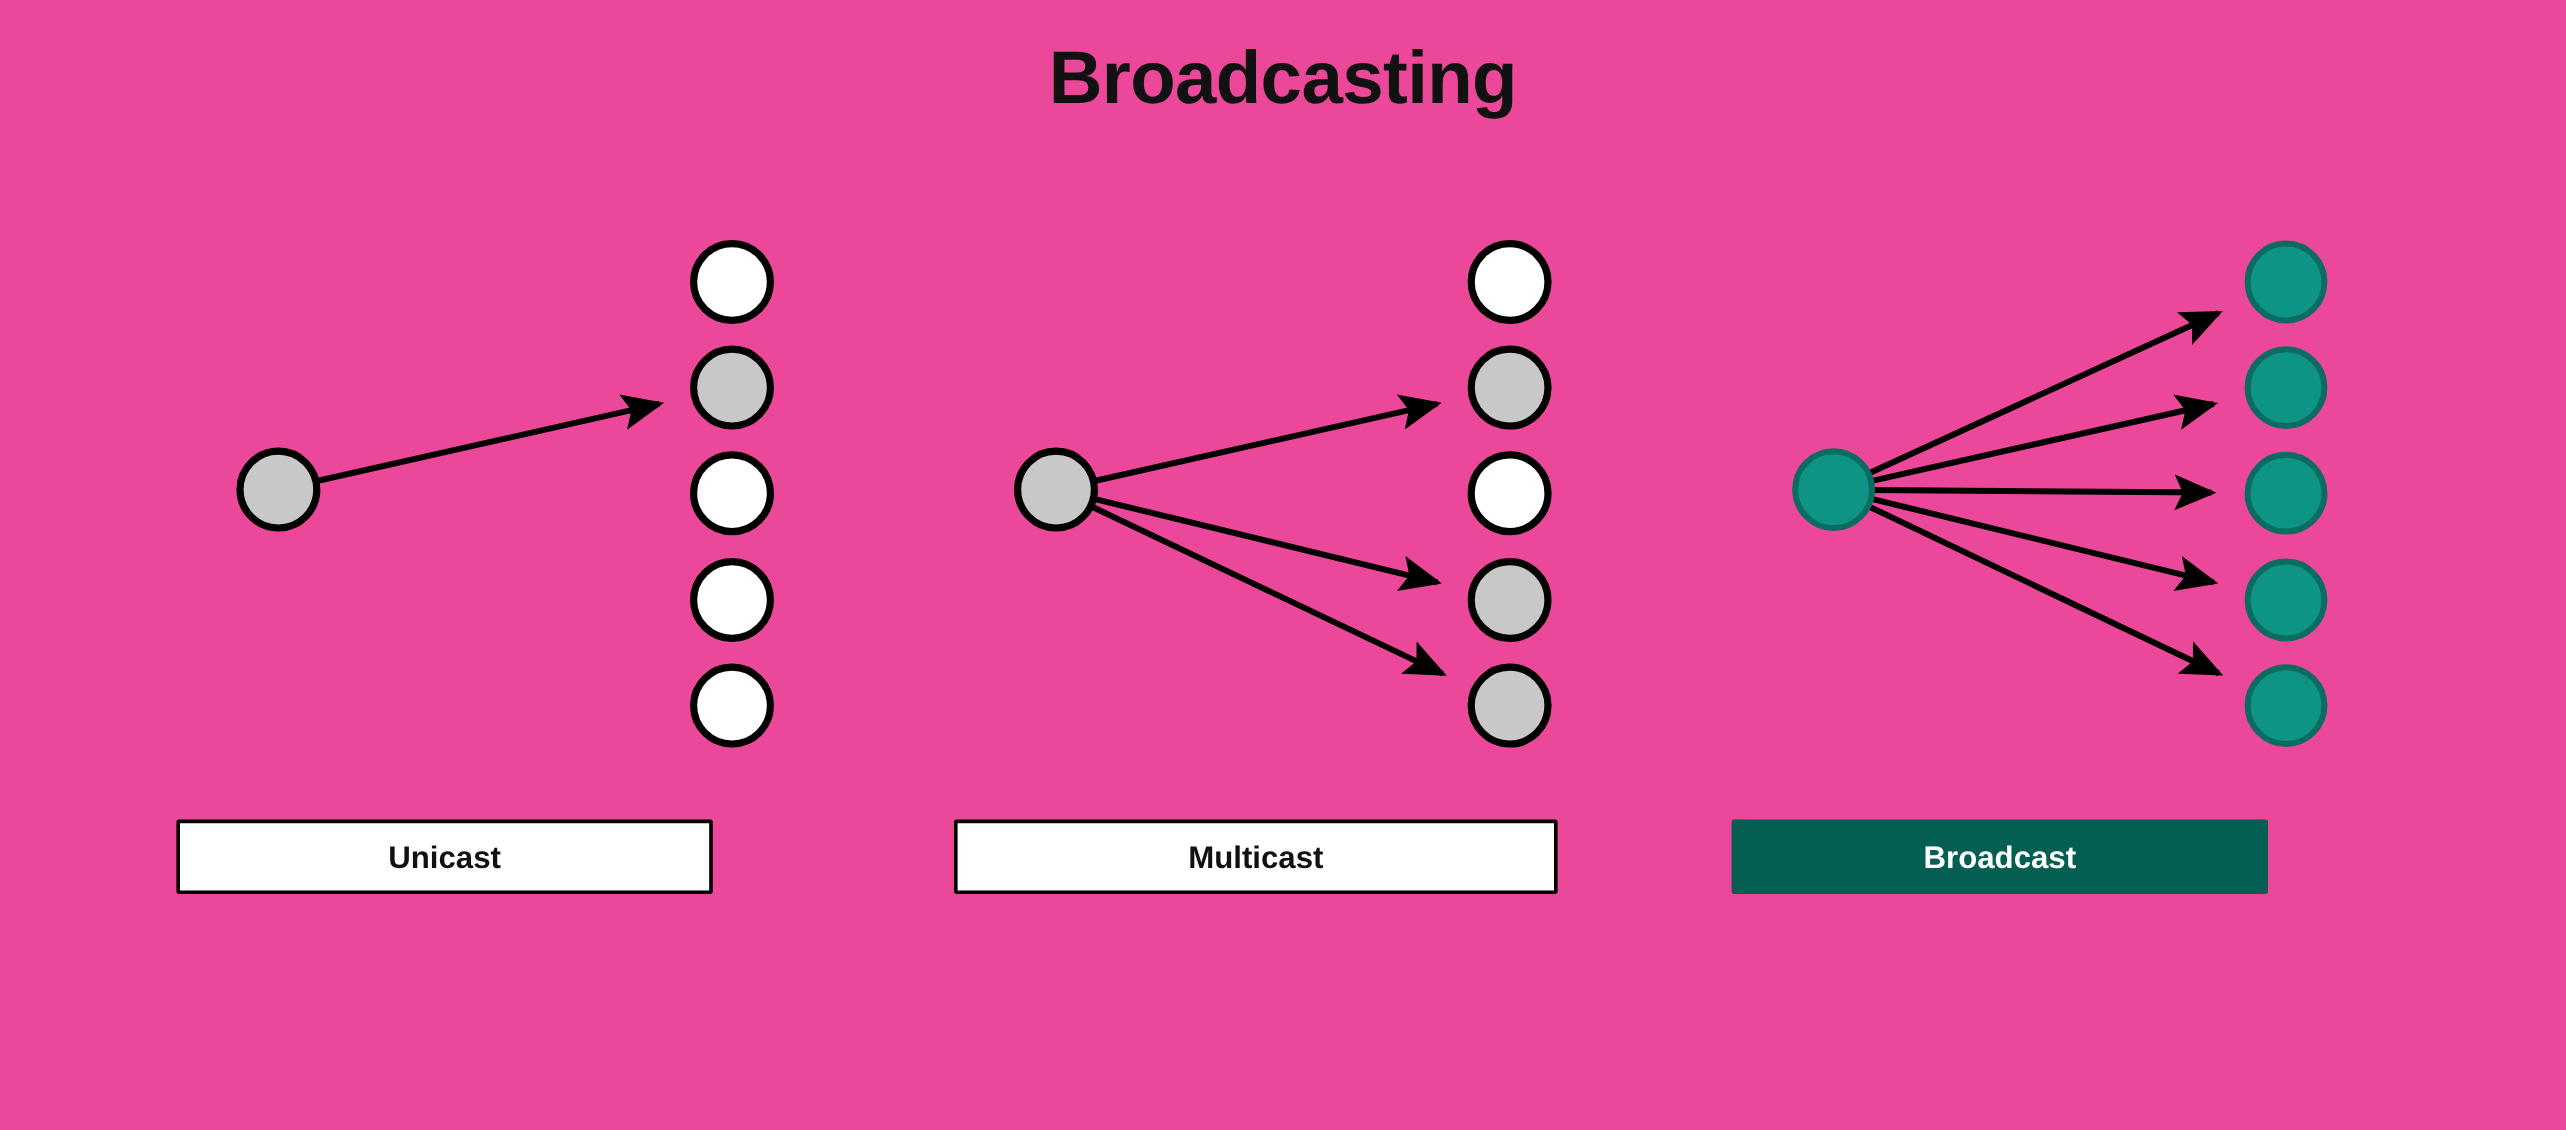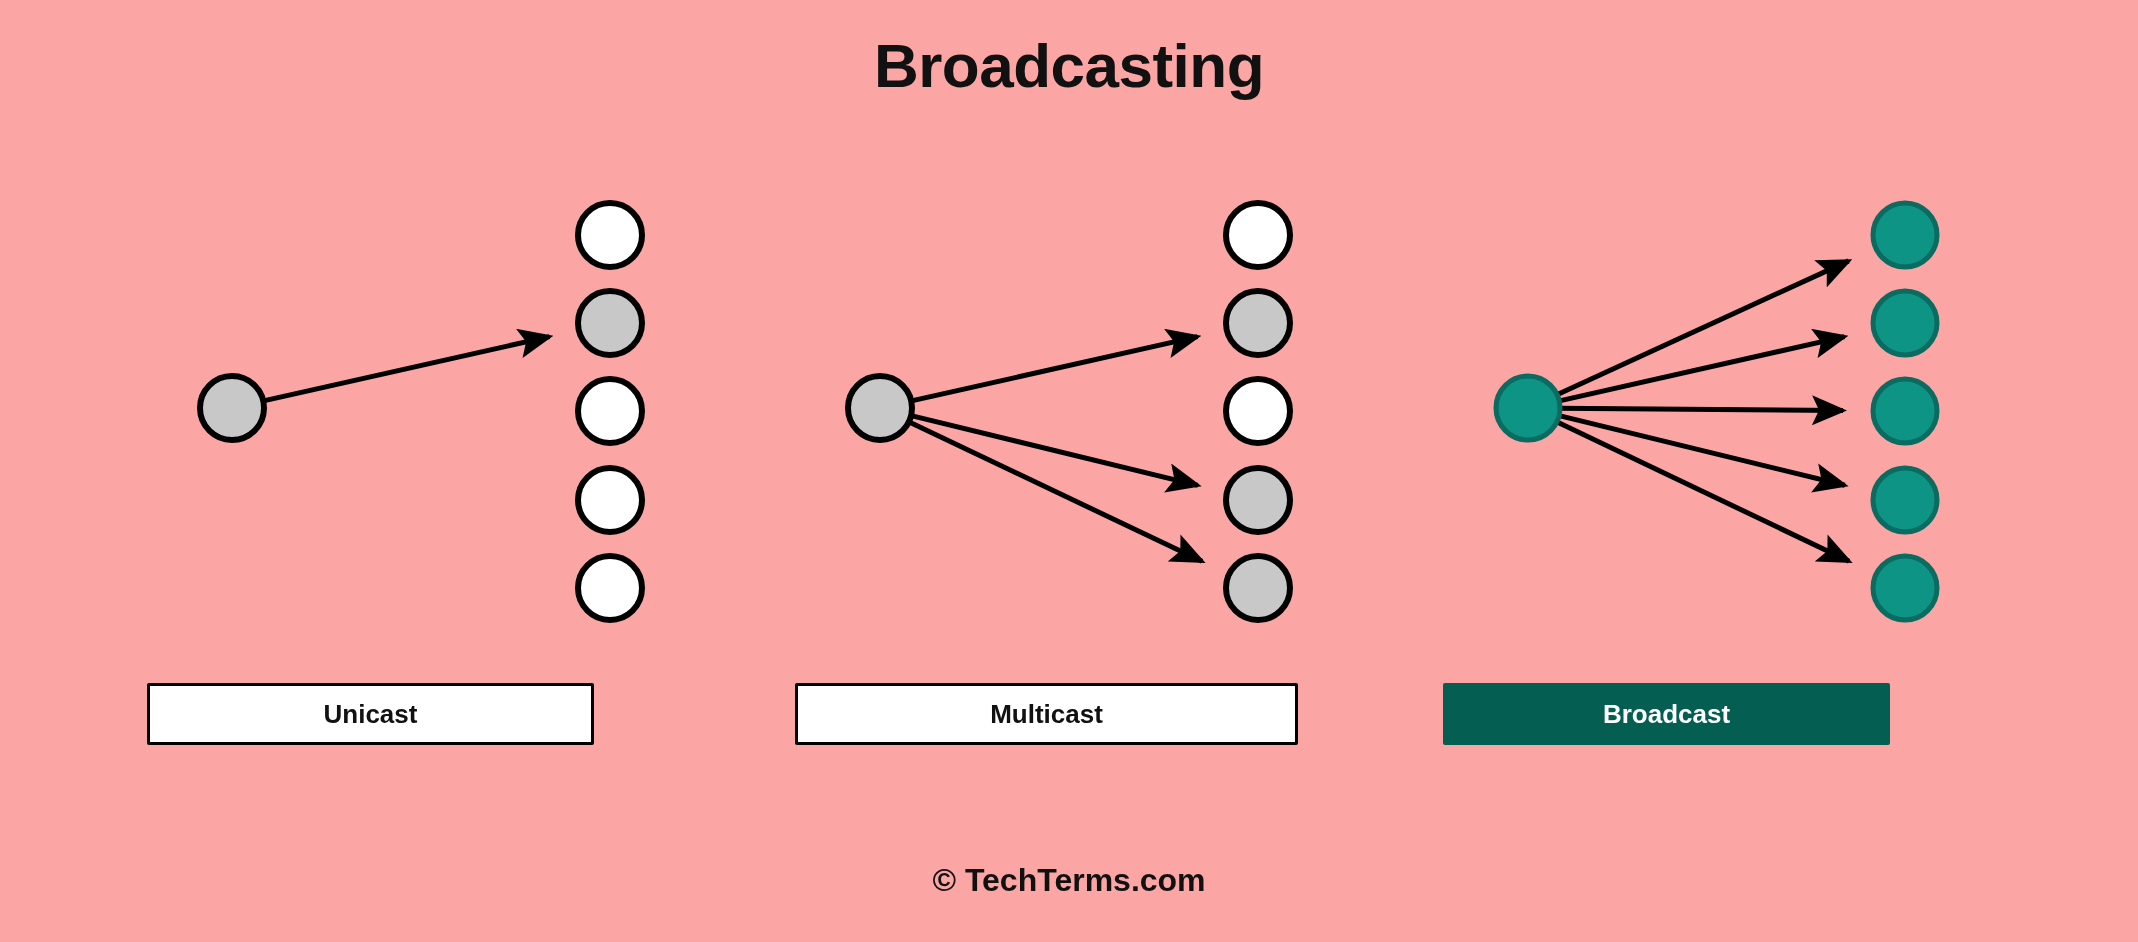--- a/index.html
+++ b/index.html
@@ -8,21 +8,21 @@
     background: #ffffff;
   }
   body {
     font-family: "Liberation Sans", sans-serif;
     color: #111111;
   }
   #canvas {
     position: relative;
     width: 2138px;
     height: 942px;
-    background: #fca5a5;
+    background: #ec4899;
     overflow: hidden;
   }
   #title {
     position: absolute;
     top: 30px;
     left: 0;
     width: 2138px;
     text-align: center;
     font-size: 62px;
     font-weight: bold;
@@ -121,15 +121,14 @@
         <span>Unicast</span>
       </div>
       <div class="label-box" style="left: 795px; top: 683px; width: 503px;">
         <span>Multicast</span>
       </div>
       <div class="label-box highlight" style="left: 1443px; top: 683px; width: 447px;">
         <span>Broadcast</span>
       </div>
     </div>
 
-  <div id="footer">© TechTerms.com</div>
 
 </div>
 
 </body></html>

